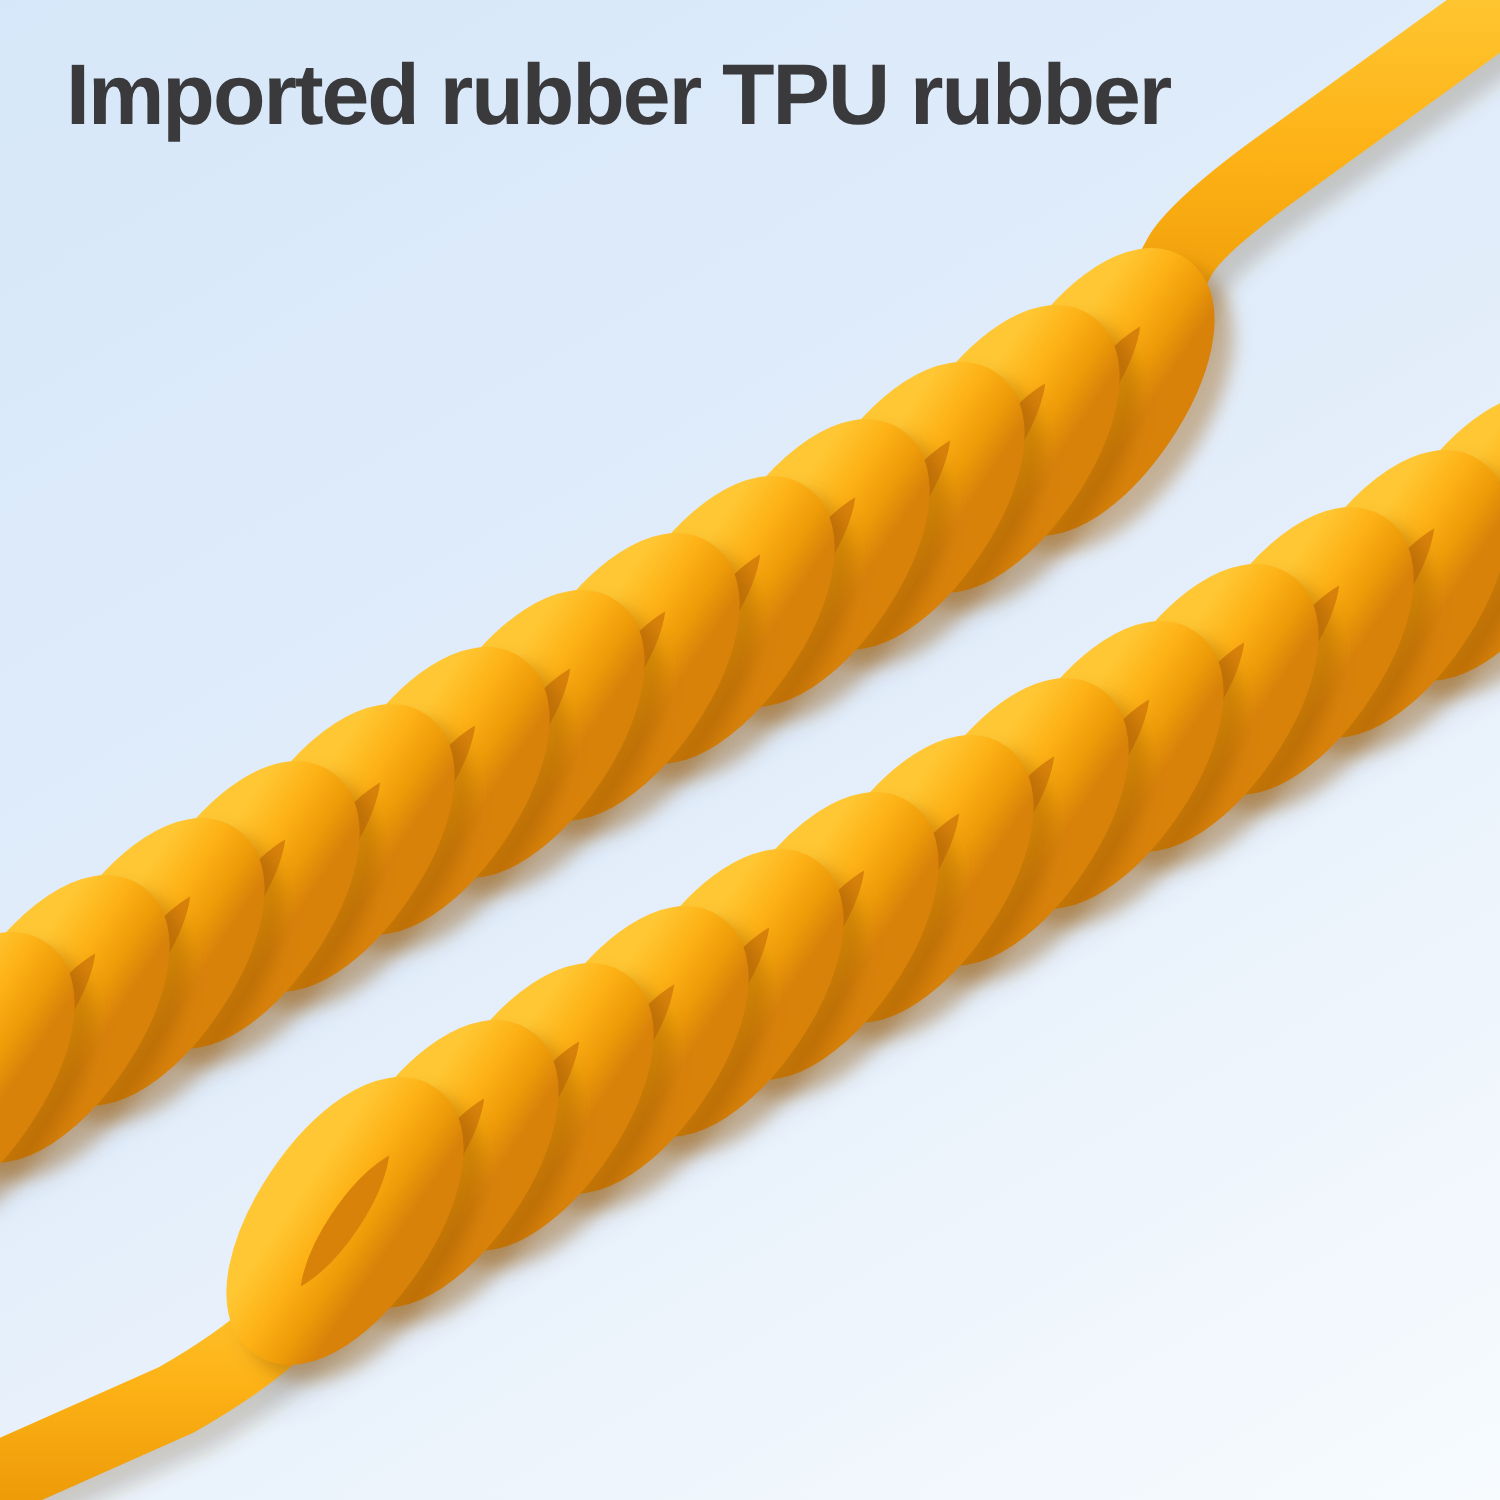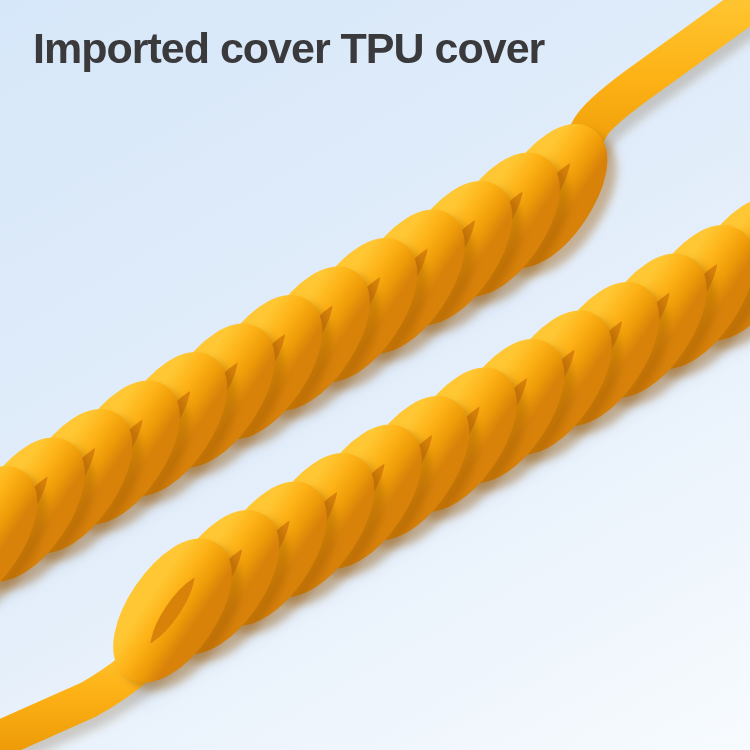--- a/index.html
+++ b/index.html
@@ -30,21 +30,21 @@
     top: 0;
     width: 750px;
     height: 750px;
     z-index: 1;
   }
 </style>
 </head>
 <body>
 
 <div class="stage" style="background: linear-gradient(150deg, rgb(214, 231, 249) 0%, rgb(226, 237, 250) 48%, rgb(247, 251, 254) 100%);">
-  <div class="title" style="color: rgb(58, 58, 60);">Imported cover TPU cover</div>
+  <div class="title" style="color: rgb(58, 58, 60);">Imported rubber TPU rubber</div>
   <svg class="graphic" viewBox="0 0 750 750" width="750" height="750" xmlns="http://www.w3.org/2000/svg">
       <defs>
         <linearGradient id="loopG" x1="0" y1="0" x2="0" y2="1">
           <stop offset="0" stop-color="#ffc733"></stop>
           <stop offset="0.38" stop-color="#fdb216"></stop>
           <stop offset="0.72" stop-color="#ee9c08"></stop>
           <stop offset="1" stop-color="#d8820a"></stop>
         </linearGradient>
         <linearGradient id="tailG" x1="0" y1="0" x2="0" y2="1">
           <stop offset="0" stop-color="#ffc733"></stop>

